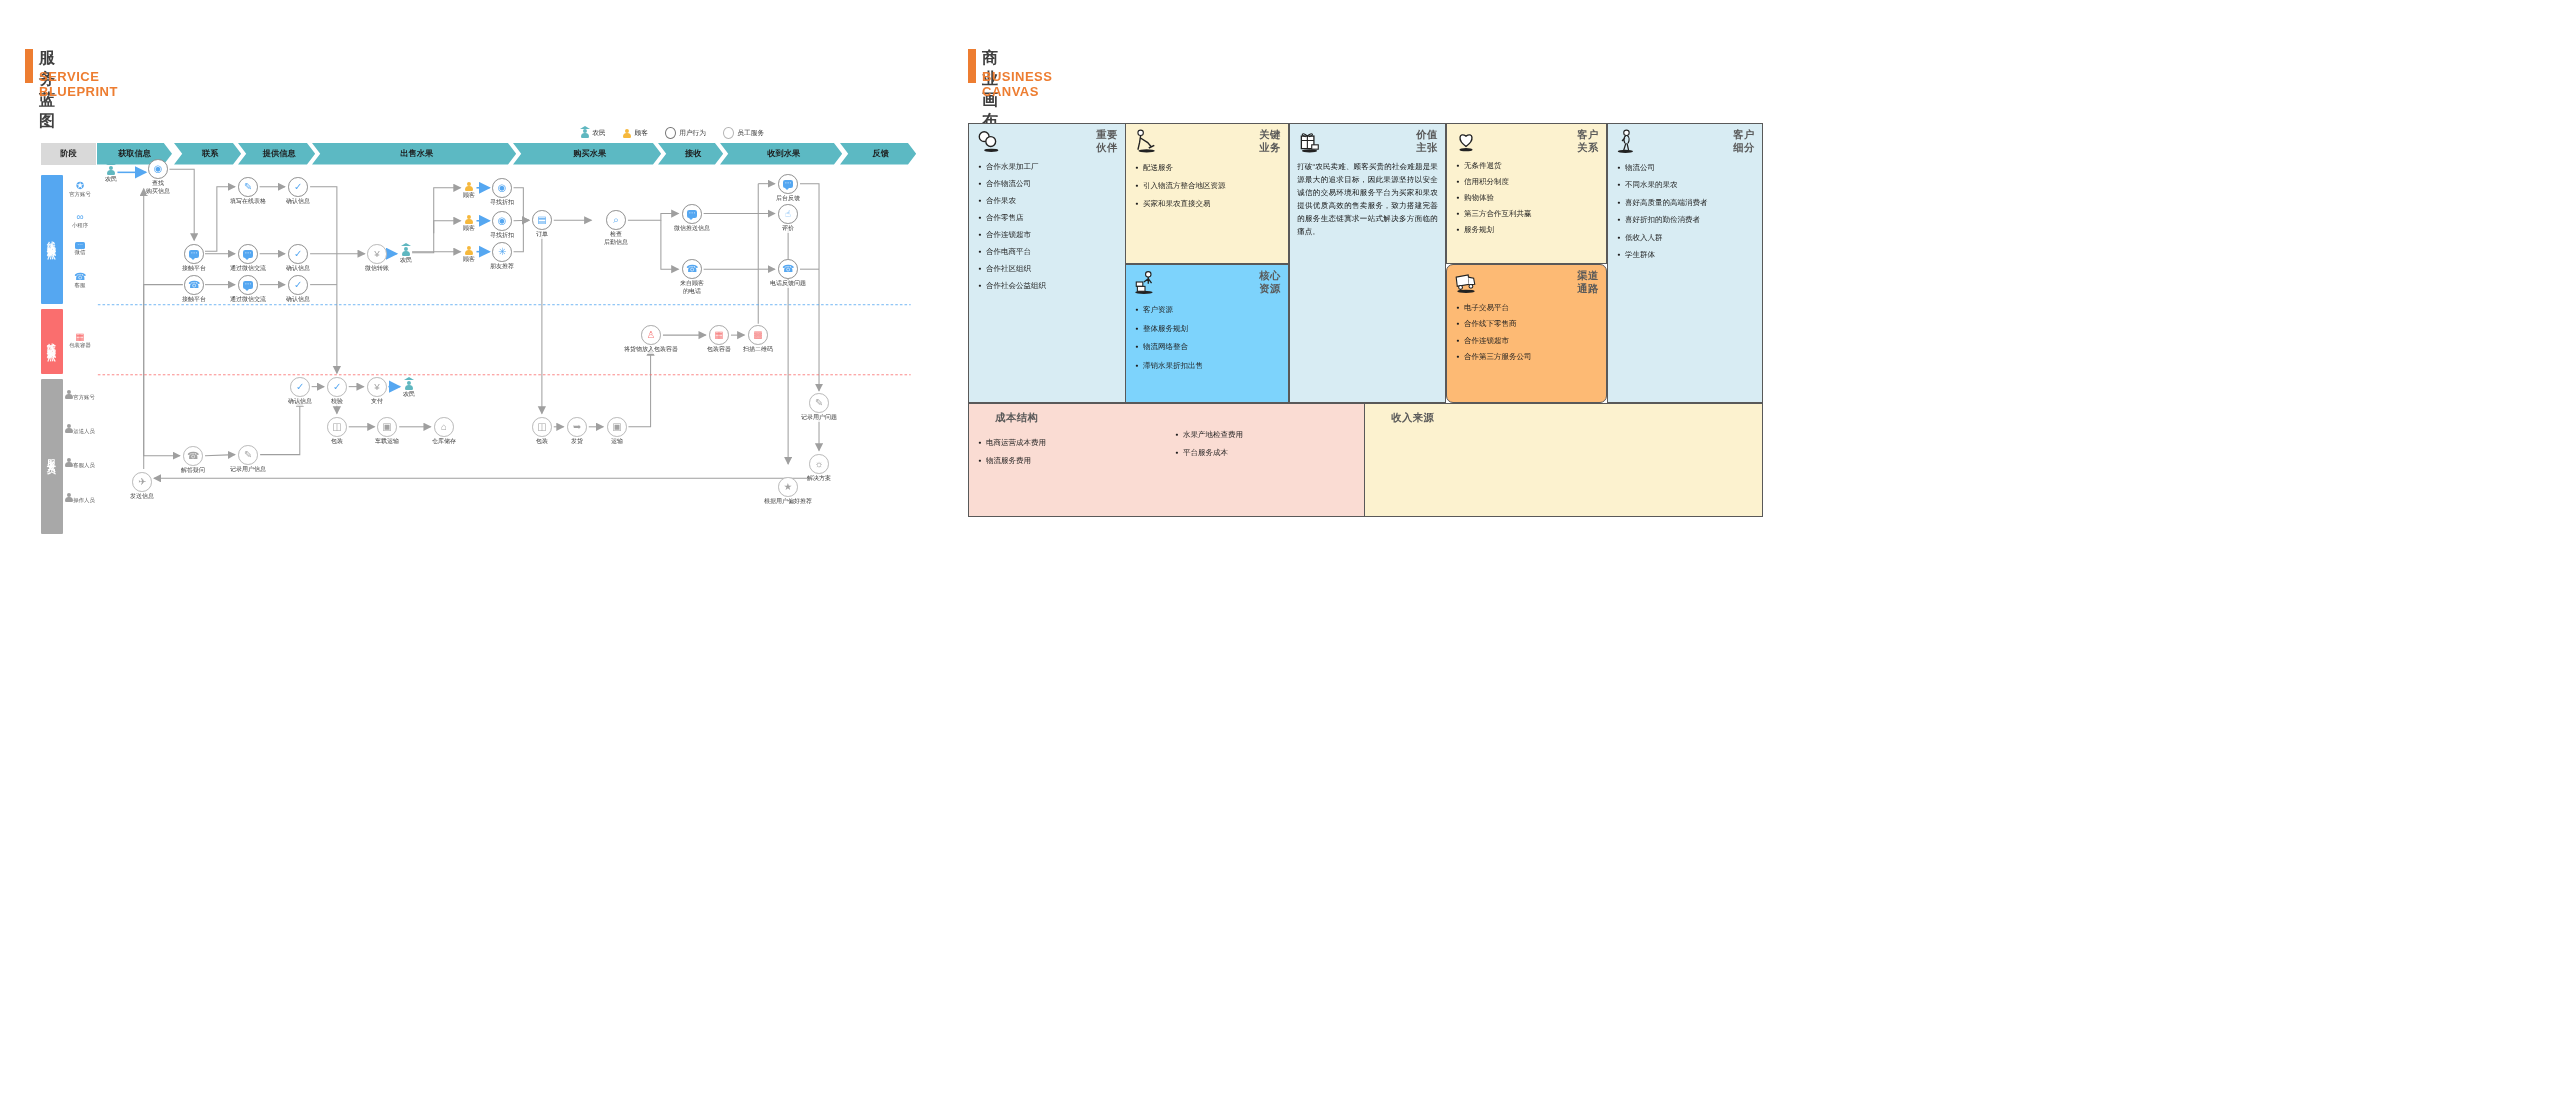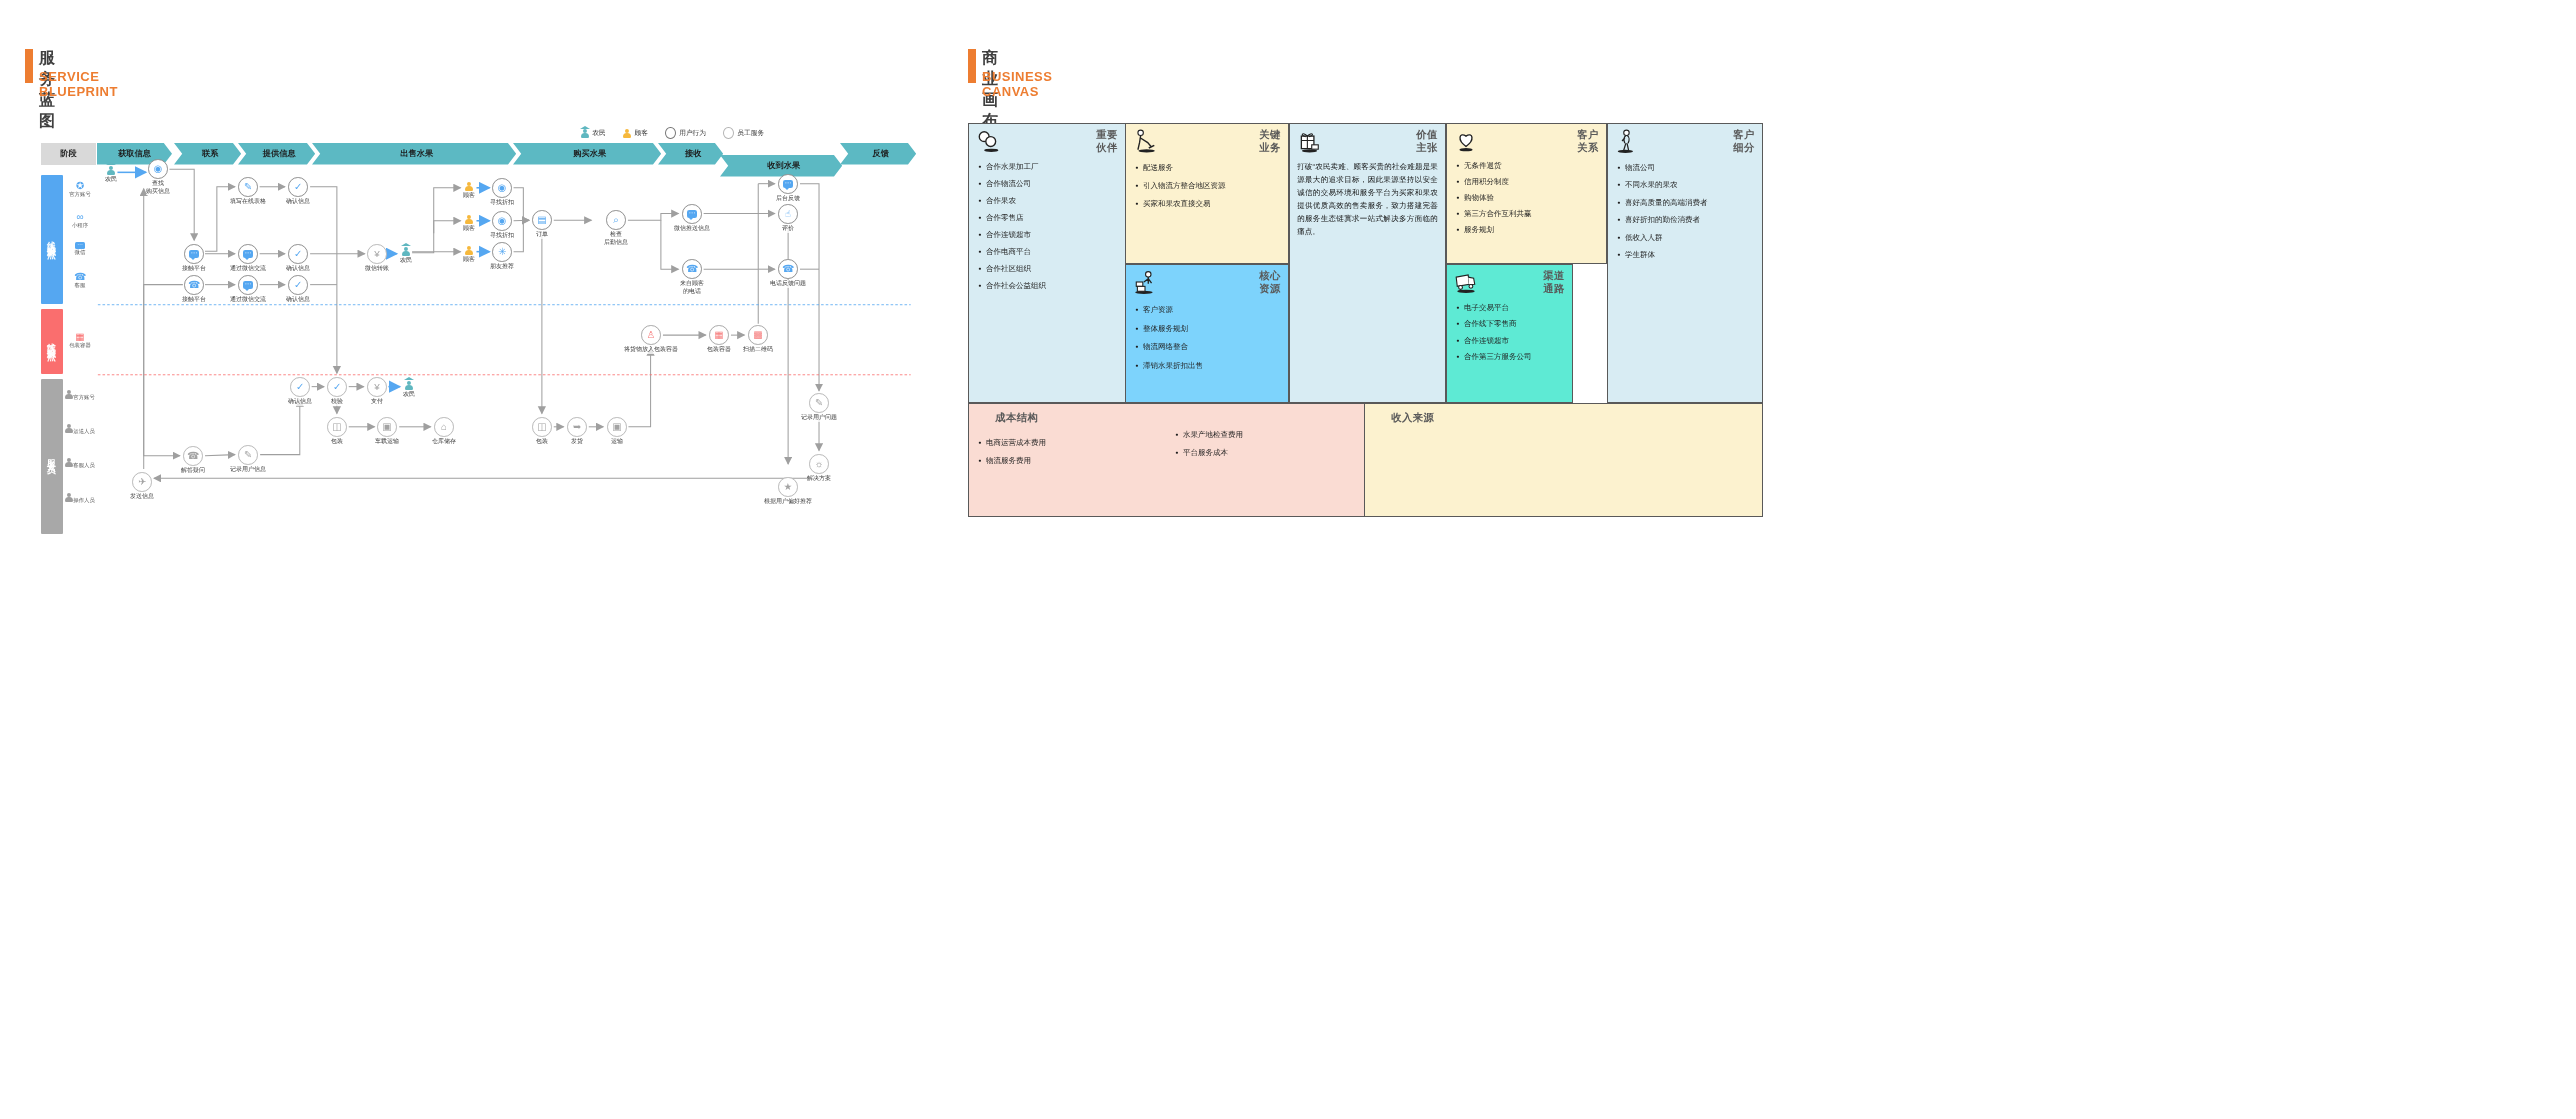--- a/index.html
+++ b/index.html
@@ -72,21 +72,21 @@
 </div>
 
 <div id="bp-stages">
     <div class="stage first-cell" style="left:41px;top:143px;width:55px;">阶段</div>
     <div class="stage chev flat" style="left:97px;top:143px;width:75px;">获取信息</div>
     <div class="stage chev " style="left:174px;top:143px;width:62px;">联系</div>
     <div class="stage chev " style="left:238px;top:143px;width:72px;">提供信息</div>
     <div class="stage chev " style="left:312px;top:143px;width:199px;">出售水果</div>
     <div class="stage chev " style="left:513px;top:143px;width:143px;">购买水果</div>
     <div class="stage chev " style="left:658px;top:143px;width:60px;">接收</div>
-    <div class="stage chev " style="left:720px;top:155px;width:117px;">收到水果</div>
+    <div class="stage chev " style="left:720px;top:143px;width:117px;">收到水果</div>
     <div class="stage chev " style="left:840px;top:143px;width:71px;">反馈</div>
   </div>
 <div id="bp-legend" style="left:581px;top:127px;">
     <span class="leg-item">
       <span class="person farmer c-farmer">
         <i></i>
         <b></b>
       </span>
       <span>农民</span>
     </span>
@@ -543,21 +543,21 @@
         <div class="cell-title">客户<br>关系</div>
       </div>
       <ul>
         <li style="margin: 6.2px 0px;">无条件退货</li>
         <li style="margin: 6.2px 0px;">信用积分制度</li>
         <li style="margin: 6.2px 0px;">购物体验</li>
         <li style="margin: 6.2px 0px;">第三方合作互利共赢</li>
         <li style="margin: 6.2px 0px;">服务规划</li>
       </ul>
     </div>
-    <div class="cell " style="left:1446px;top:264px;width:127px;height:139px;background:#5eead4;">
+    <div class="cell " style="left:1446px;top:264px;width:161px;height:139px;background:#fdba74;border-radius:7px;">
       <div class="cell-head">
         <span><svg viewBox="0 0 44 44">
             <ellipse cx="22" cy="39" rx="16" ry="3" fill="#222"></ellipse>
             <path d="M4 13 L26 9 L28 26 L6 30 Z" fill="#fff" stroke="#222" stroke-width="2"></path>
             <path d="M26 13 L36 15 L38 26 L28 27" fill="#fff" stroke="#222" stroke-width="2"></path>
             <circle cx="12" cy="32" r="3.5" fill="#fff" stroke="#222" stroke-width="2"></circle>
             <circle cx="31" cy="30" r="3.5" fill="#fff" stroke="#222" stroke-width="2"></circle>
           </svg></span>
         <div class="cell-title">渠道<br>通路</div>
       </div>

